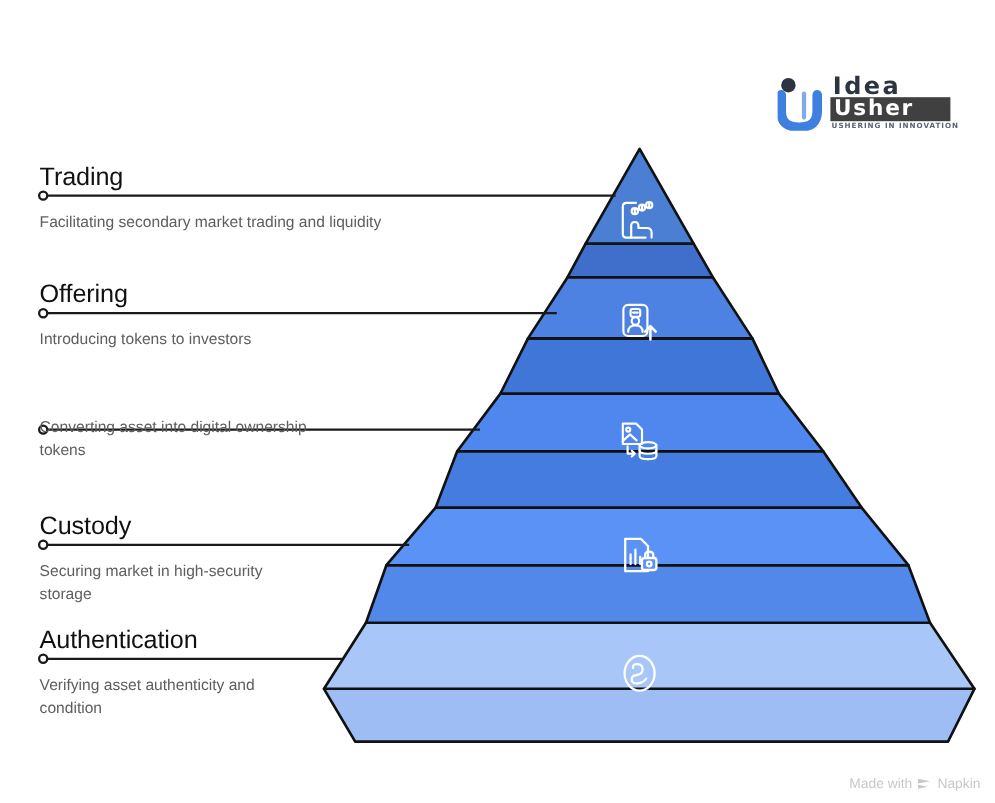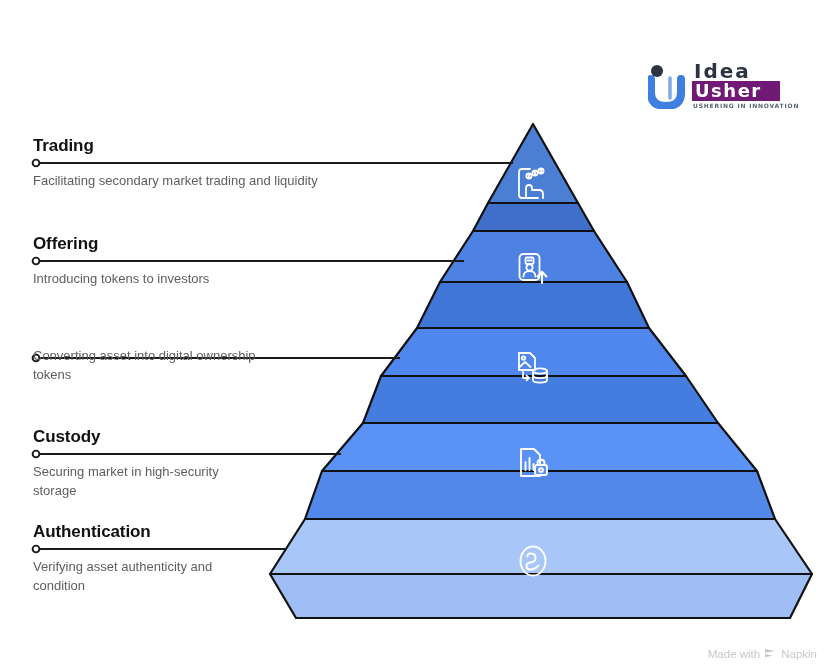--- a/index.html
+++ b/index.html
@@ -39,23 +39,23 @@
     font-size: 20px;
     font-weight: bold;
     letter-spacing: 2px;
     color: #2b3440;
     font-family: "DejaVu Sans", sans-serif;
   }
   #logo .logo-usher-bar {
     position: absolute;
     left: 44px;
     top: 24px;
-    width: 88px;
+    width: 100px;
     height: 20px;
-    background: #701a75;
+    background: #404040;
   }
   #logo .logo-usher {
     position: absolute;
     left: 3px;
     top: 0px;
     font-size: 18px;
     line-height: 20px;
     font-weight: bold;
     letter-spacing: 1.5px;
     color: #ffffff;
@@ -81,22 +81,22 @@
     width: 829px;
     height: 669px;
   }
 
   
   .label-block {
     position: absolute;
     left: 33px;
   }
   .label-title {
-    font-size: 17px;
-    font-weight: bold;
+    font-size: 21px;
+    font-weight: normal;
     color: #111111;
     letter-spacing: -0.1px;
     white-space: nowrap;
     margin: 0;
   }
   .label-desc {
     font-size: 13px;
     color: #5e5e5e;
     line-height: 18.5px;
     margin: 0;

